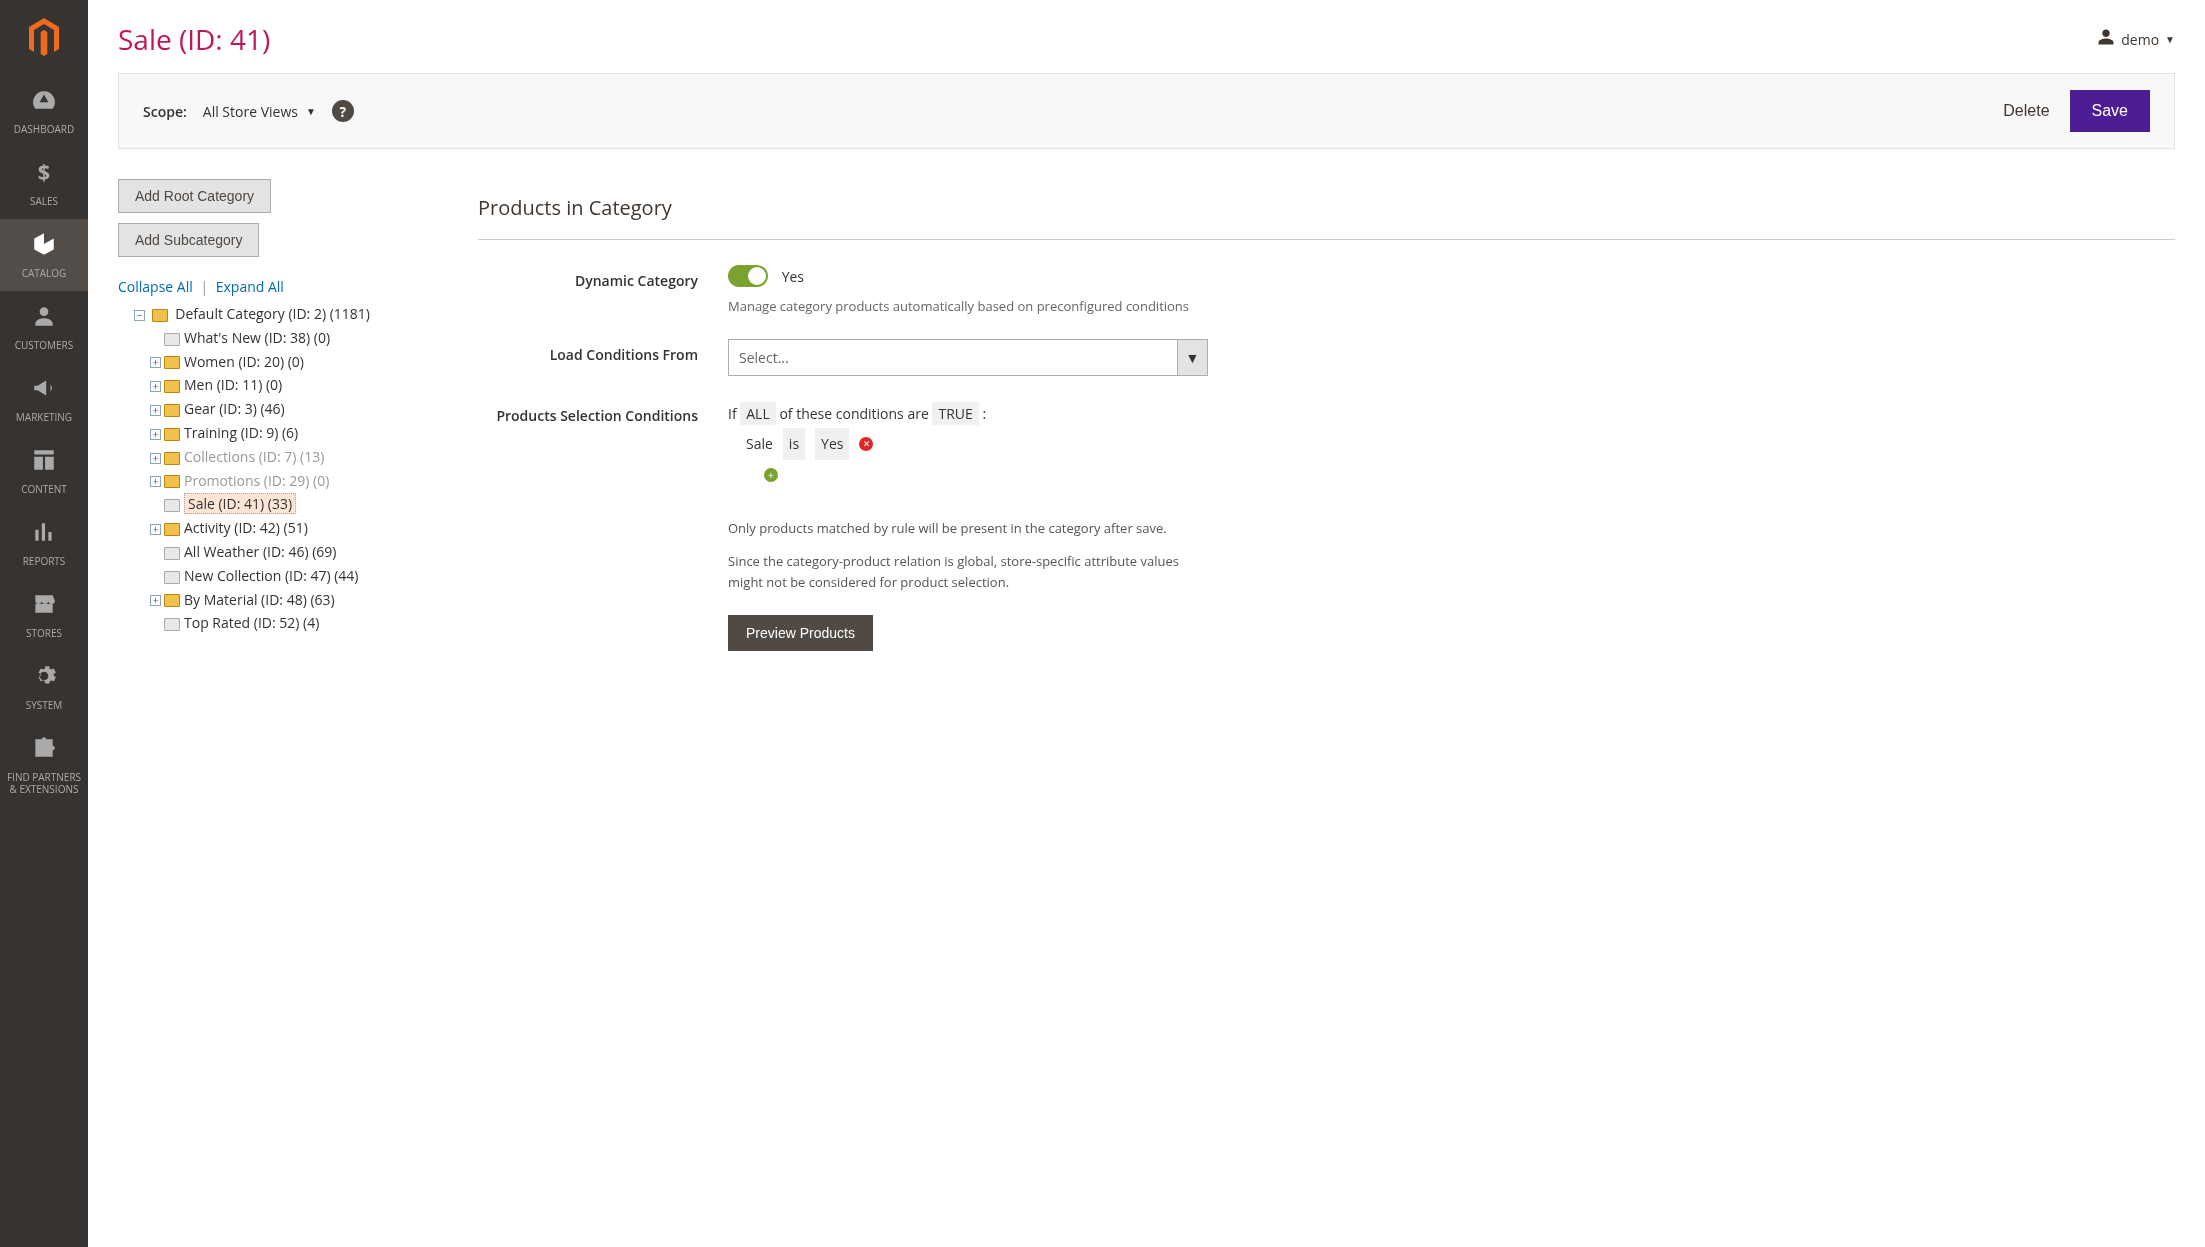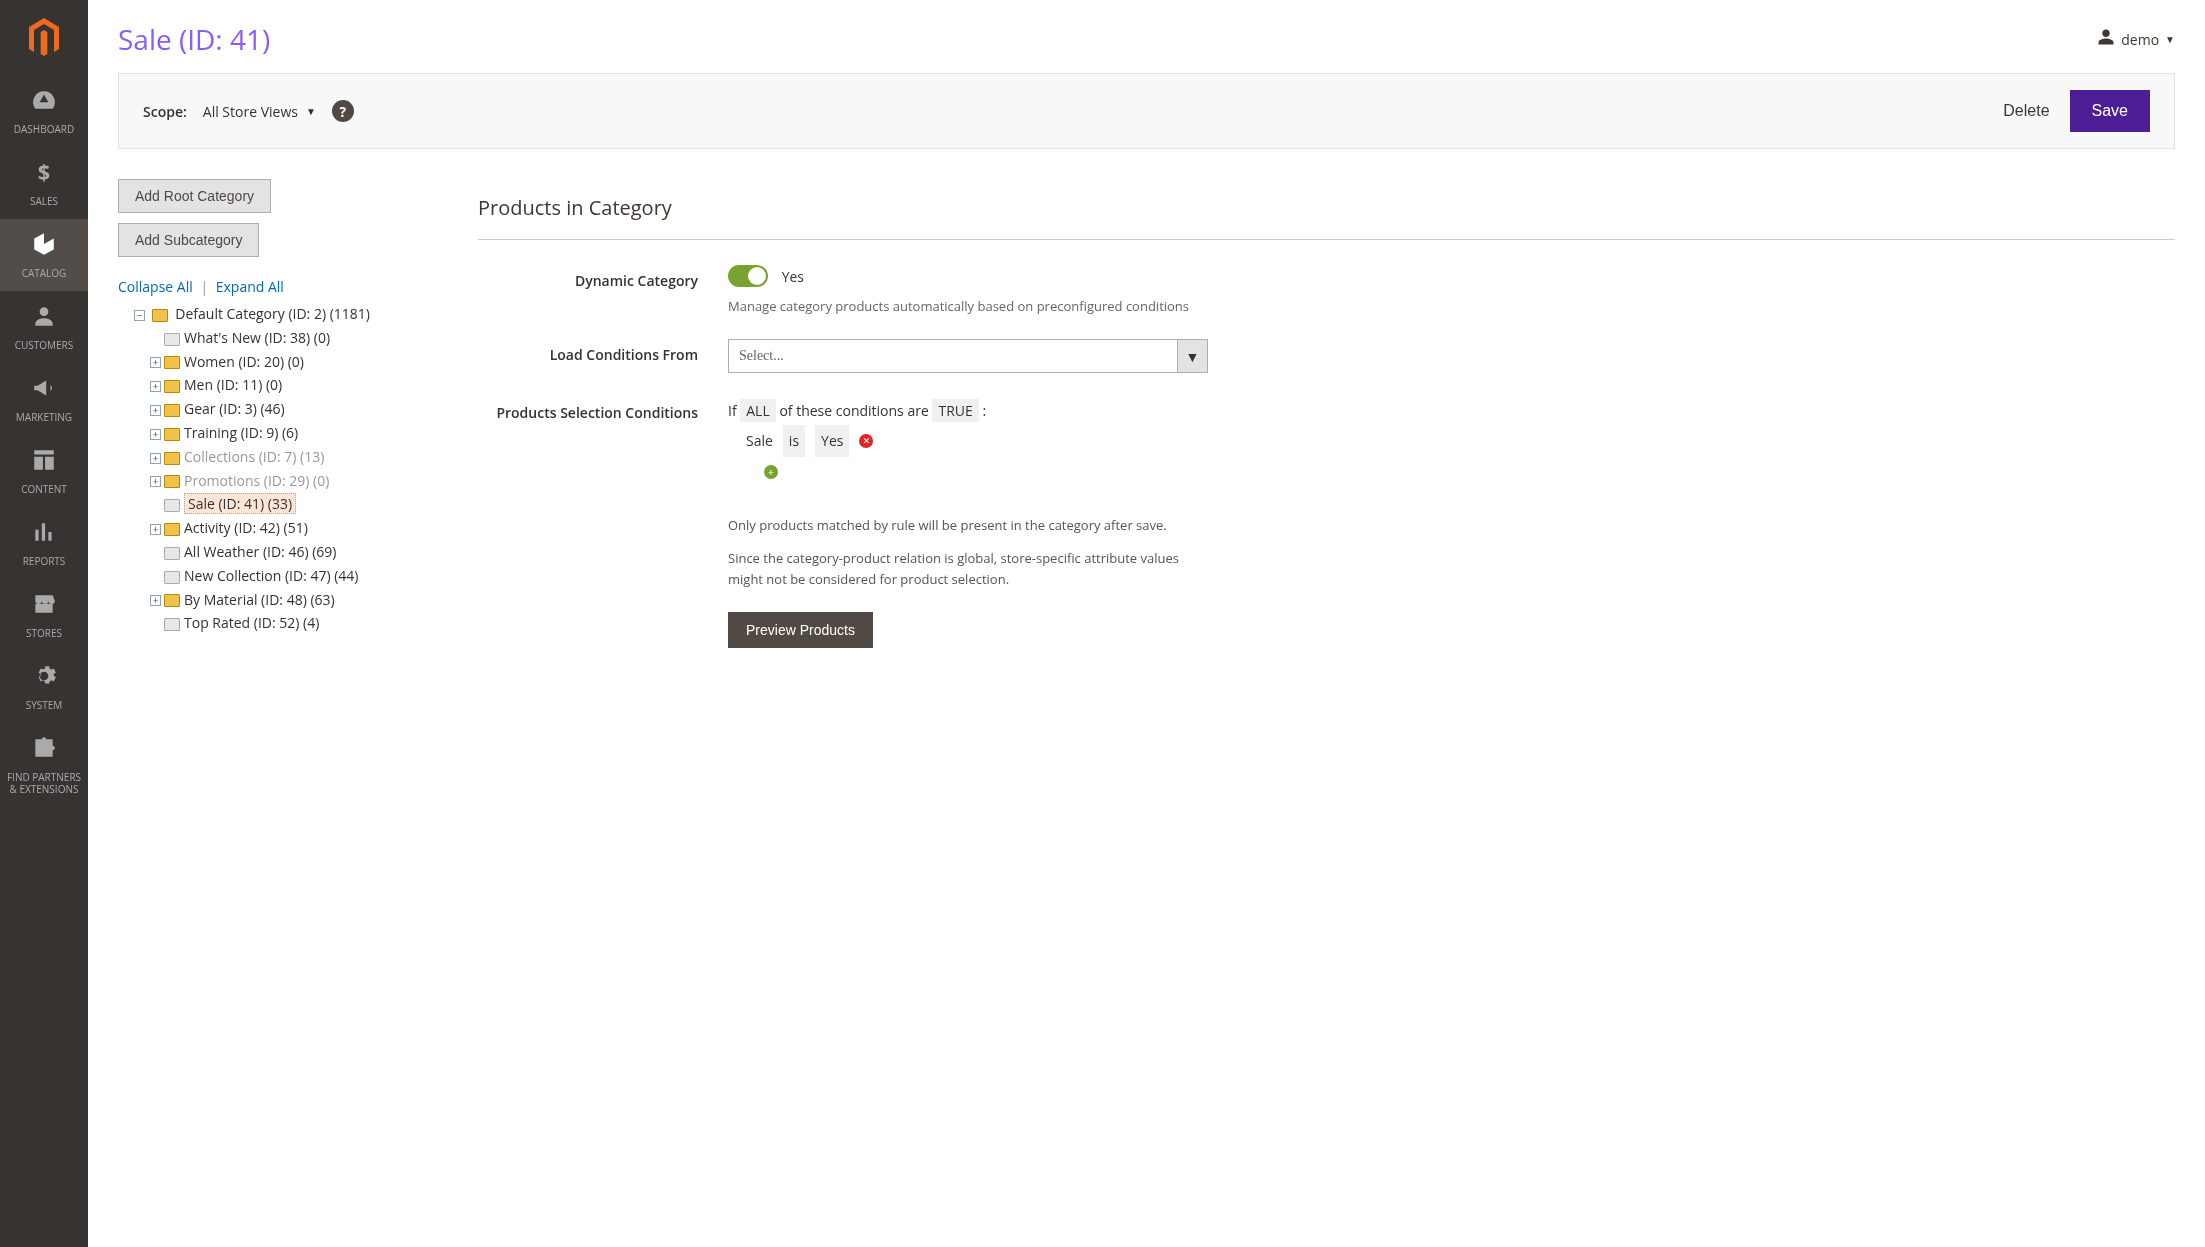--- a/index.html
+++ b/index.html
@@ -12,21 +12,21 @@
 .logo { height: 75px; display: flex; align-items: center; justify-content: center; background: #373330; }
 .logo svg { width: 36px; height: 40px; }
 .nav-item { padding: 12px 4px; text-align: center; cursor: pointer; font-size: 10px; text-transform: uppercase; color: #aaa; }
 .nav-item.active { background: #524d49; }
 .nav-icon { font-size: 22px; margin-bottom: 4px; display: block; }
 .nav-label { display: block; line-height: 1.2; }
 
 
 .main { flex: 1; padding: 0 30px 30px; overflow: auto; }
 .page-header { display: flex; align-items: center; justify-content: space-between; padding: 20px 0 15px; }
-.page-title { font-size: 28px; font-weight: 400; color: #8b5cf6; }
+.page-title { font-size: 28px; font-weight: 400; color: #be185d; }
 .user-menu { display: flex; align-items: center; gap: 6px; cursor: pointer; color: #41362f; justify-content: center; }
 .user-menu .caret { font-size: 10px; }
 
 .scope-bar { background: #f8f8f8; border: 1px solid #e3e3e3; padding: 16px 24px; display: flex; align-items: center; justify-content: space-between; margin-bottom: 30px; }
 .scope-left { display: flex; align-items: center; gap: 16px; }
 .scope-label { font-weight: 600; }
 .scope-select { display: flex; align-items: center; gap: 8px; color: #333; cursor: pointer; }
 .help-icon { width: 22px; height: 22px; border-radius: 50%; background: #514943; color: #fff; display: inline-flex; align-items: center; justify-content: center; font-weight: 700; font-size: 14px; cursor: pointer; }
 .action-buttons { display: flex; align-items: center; gap: 20px; }
 .link-btn { background: none; border: none; font-size: 16px; color: #41362f; cursor: pointer; }
@@ -58,21 +58,21 @@
 .form-row { display: flex; margin-bottom: 24px; }
 .form-label-col { width: 250px; text-align: right; padding-right: 30px; font-weight: 600; color: #333; padding-top: 6px; }
 .form-field-col { flex: 1; }
 
 .toggle { display: inline-block; width: 40px; height: 22px; background: #79a22e; border-radius: 11px; position: relative; cursor: pointer; vertical-align: middle; }
 .toggle::after { content: ''; position: absolute; width: 18px; height: 18px; background: #fff; border-radius: 50%; top: 2px; right: 2px; }
 .toggle-label { margin-left: 10px; vertical-align: middle; }
 .field-note { color: #666; margin-top: 10px; font-size: 13px; }
 
 .select-wrap { display: flex; max-width: 480px; }
-.select-input { flex: 1; border: 1px solid #adadad; padding: 8px 10px; background: #fff; color: #666; font-family: Liberation Serif, serif; }
+.select-input { flex: 1; border: 1px solid #adadad; padding: 8px 10px; background: #fff; color: #666; }
 .select-toggle { width: 30px; border: 1px solid #adadad; border-left: none; background: #e3e3e3; display: flex; align-items: center; justify-content: center; cursor: pointer; }
 
 .rule-tree { line-height: 2; }
 .rule-param { background: #f0f0f0; padding: 2px 6px; cursor: pointer; }
 .rule-condition-line { padding-left: 18px; display: flex; align-items: center; gap: 10px; }
 .rule-remove { width: 14px; height: 14px; border-radius: 50%; background: #e22626; display: inline-flex; align-items: center; justify-content: center; color: #fff; font-size: 9px; cursor: pointer; }
 .rule-add { width: 14px; height: 14px; border-radius: 50%; background: #79a22e; display: inline-flex; align-items: center; justify-content: center; color: #fff; font-size: 11px; cursor: pointer; margin-left: 36px; margin-top: 6px; }
 
 .notes { margin-top: 30px; color: #555; font-size: 13px; line-height: 1.6; max-width: 480px; }
 .notes p { margin-bottom: 12px; }

